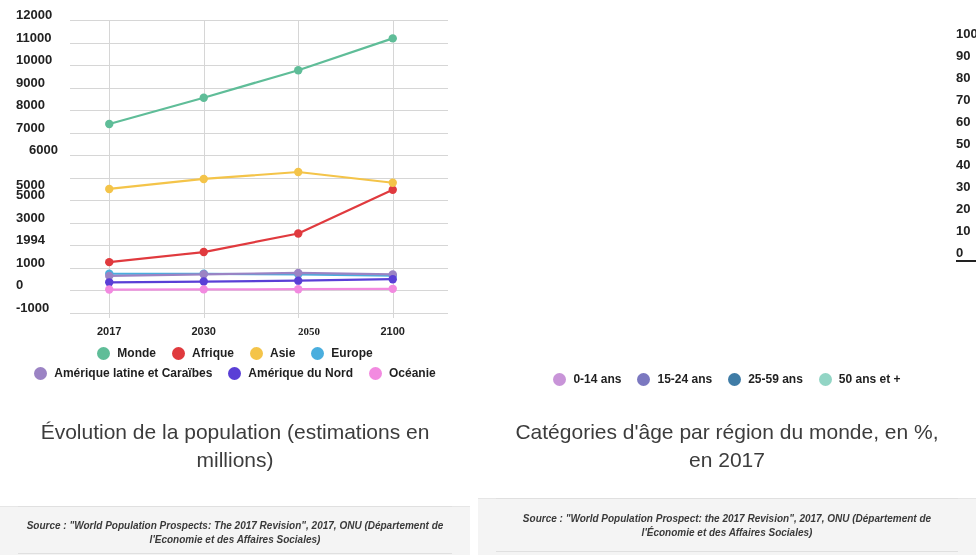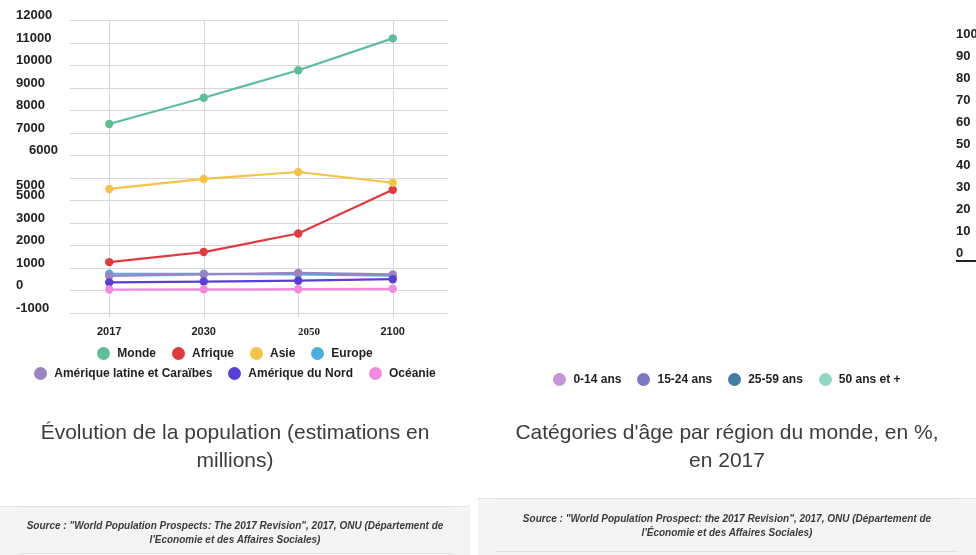--- a/index.html
+++ b/index.html
@@ -100,21 +100,21 @@
           <div class="gridline" style="top: 20px; left: 70px; right: 22px;"></div>
           <div class="vgrid" style="left: 109.25px; top: 20px; height: 298px;"></div>
           <div class="vgrid" style="left: 203.75px; top: 20px; height: 298px;"></div>
           <div class="vgrid" style="left: 298.25px; top: 20px; height: 298px;"></div>
           <div class="vgrid" style="left: 392.75px; top: 20px; height: 298px;"></div>
         </div>
       <div id="line-yticks">
           <div class="ytick" style="left: 16px; top: 301px;">-1000</div>
           <div class="ytick" style="left: 16px; top: 278.462px;">0</div>
           <div class="ytick" style="left: 16px; top: 255.923px;">1000</div>
-          <div class="ytick" style="left: 16px; top: 233.385px;">2000</div>
+          <div class="ytick" style="left: 16px; top: 233.385px;">1994</div>
           <div class="ytick" style="left: 16px; top: 210.846px;">3000</div>
           <div class="ytick" style="left: 16px; top: 188.308px;">5000</div>
           <div class="ytick" style="left: 16px; top: 165.769px; margin-top: 12px;">5000</div>
           <div class="ytick" style="left: 16px; top: 143.231px; padding-left: 13px;">6000</div>
           <div class="ytick" style="left: 16px; top: 120.692px;">7000</div>
           <div class="ytick" style="left: 16px; top: 98.1538px;">8000</div>
           <div class="ytick" style="left: 16px; top: 75.6154px;">9000</div>
           <div class="ytick" style="left: 16px; top: 53.0769px;">10000</div>
           <div class="ytick" style="left: 16px; top: 30.5385px;">11000</div>
           <div class="ytick" style="left: 16px; top: 8px;">12000</div>

